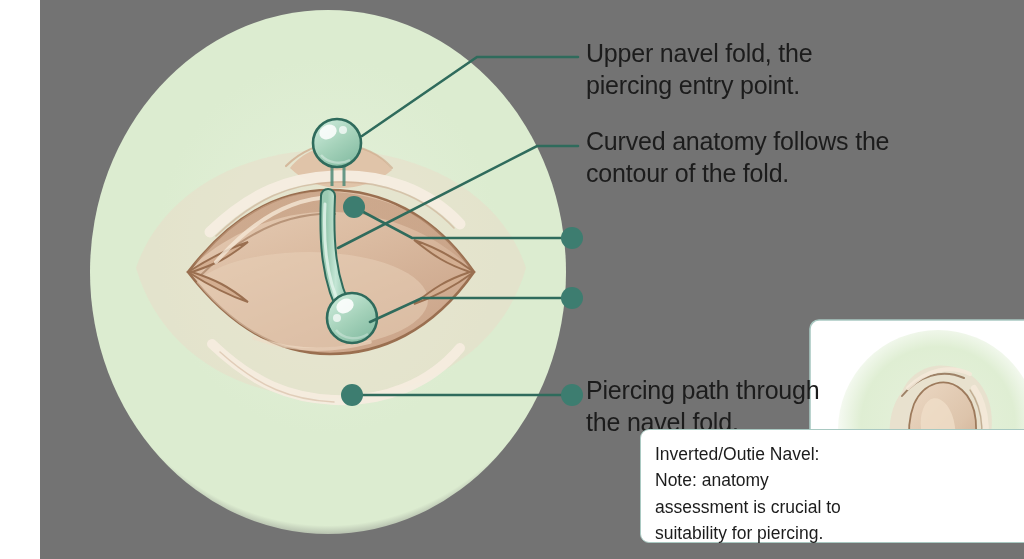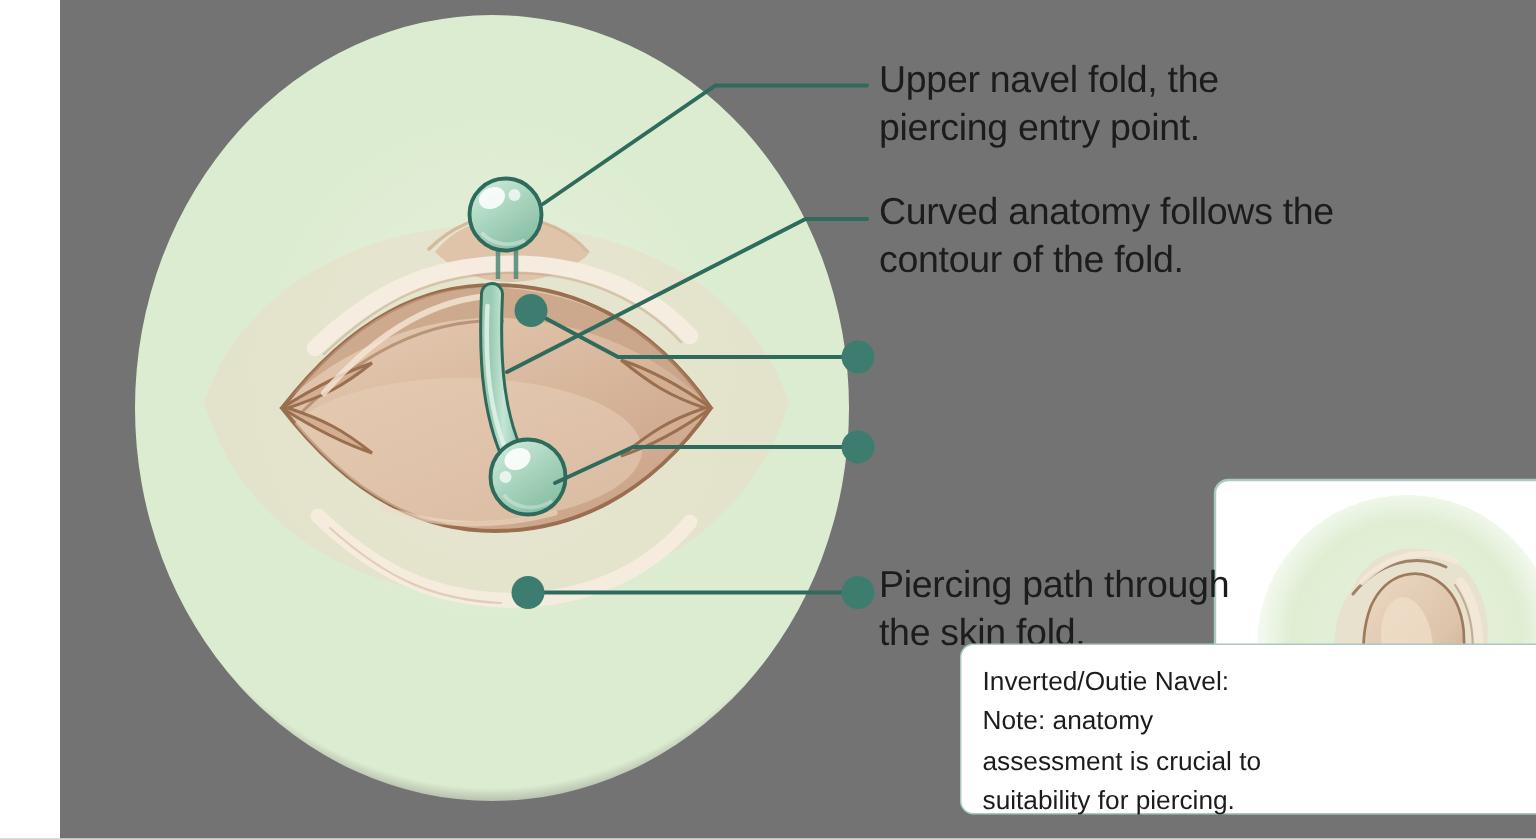--- a/index.html
+++ b/index.html
@@ -232,20 +232,20 @@
 
   <div class="label" id="label-upper-fold">Upper navel fold, the
 piercing entry point.</div>
 
   <div class="label" id="label-curved">Curved anatomy follows the
 contour of the fold.</div>
 
 
 
   <div class="label" id="label-path">Piercing path through
-the skin fold.</div>
+the navel fold.</div>
 
   <div id="inset-caption">Inverted/Outie Navel:
 Note: anatomy
 assessment is crucial to
 suitability for piercing.</div>
 
 </div>
 
 </body></html>

